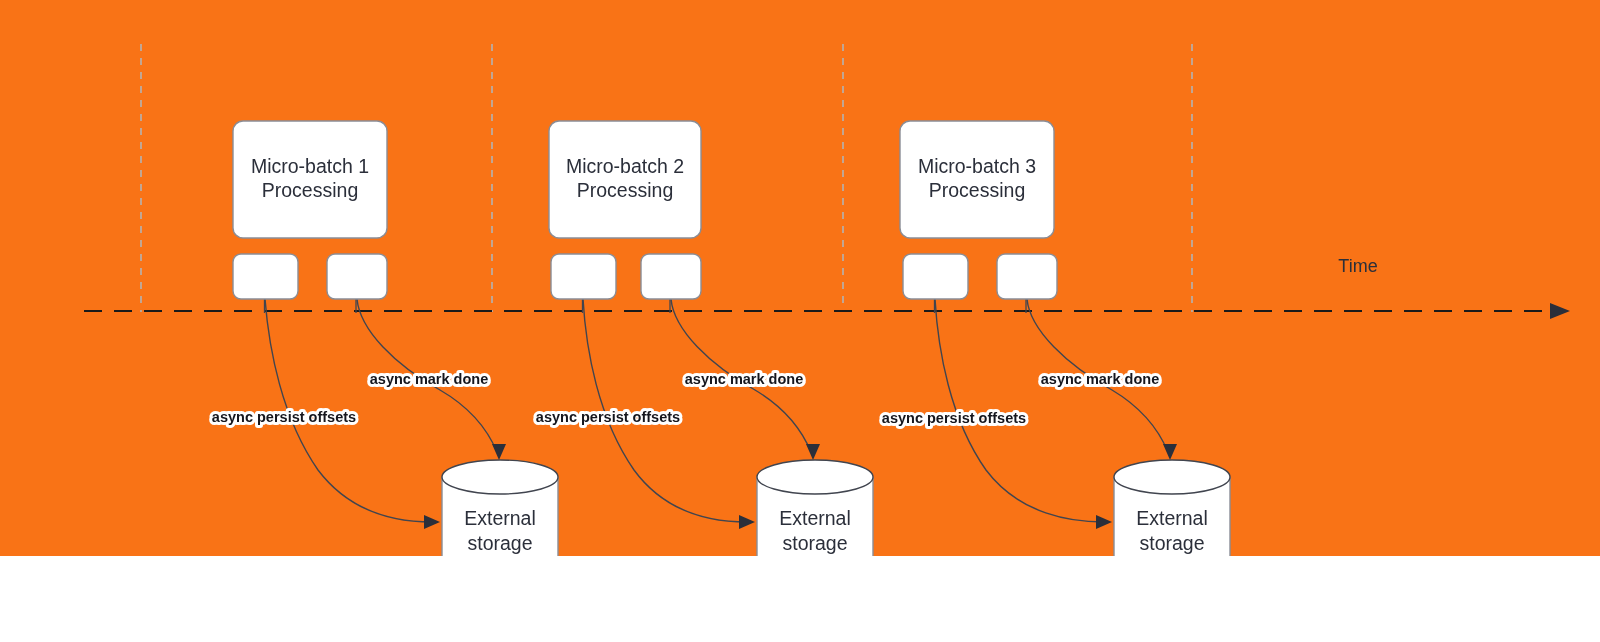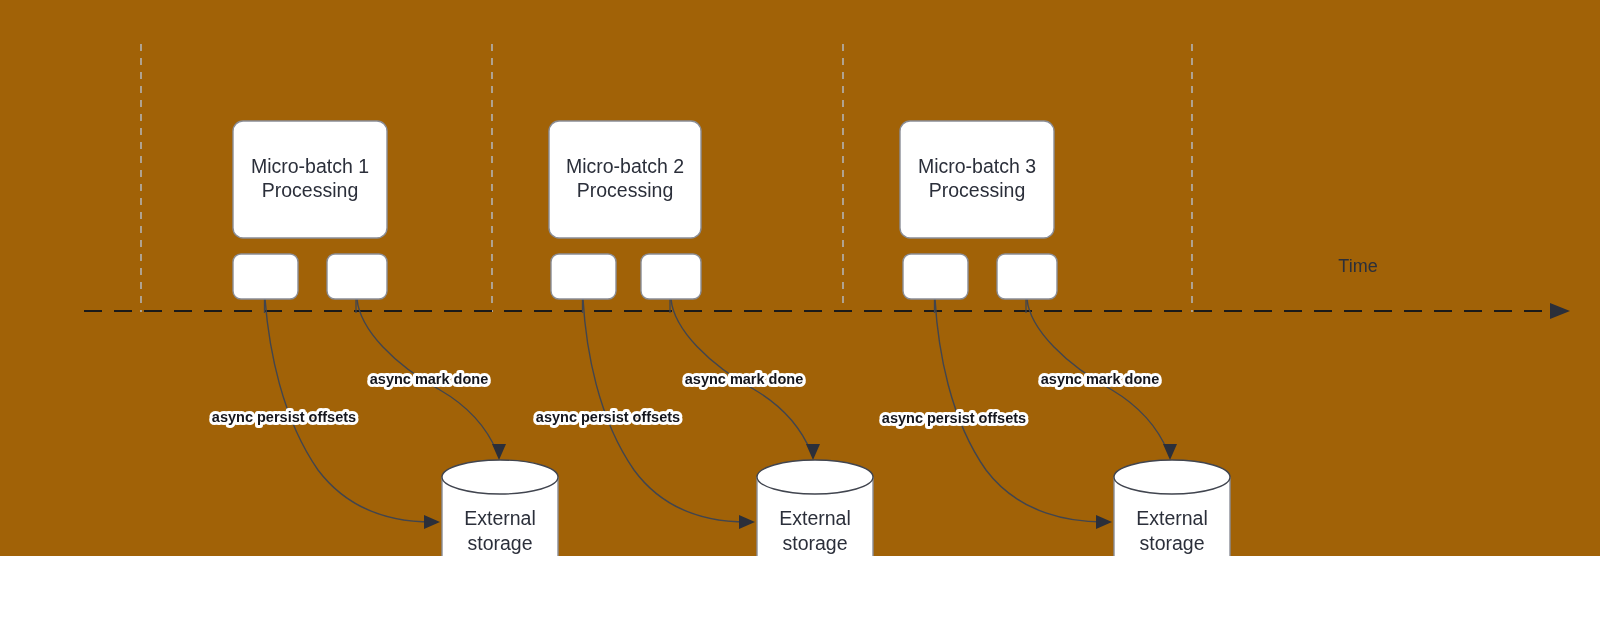--- a/index.html
+++ b/index.html
@@ -7,21 +7,21 @@
     padding: 0;
     background: #ffffff;
   }
   body {
     font-family: "Liberation Sans", sans-serif;
   }
   #canvas {
     position: relative;
     width: 1600px;
     height: 556px;
-    background: #a16207;
+    background: #f97316;
     overflow: hidden;
   }
   #canvas svg.layer {
     position: absolute;
     left: 0;
     top: 0;
     width: 1600px;
     height: 642px;
   }
   .vline {

